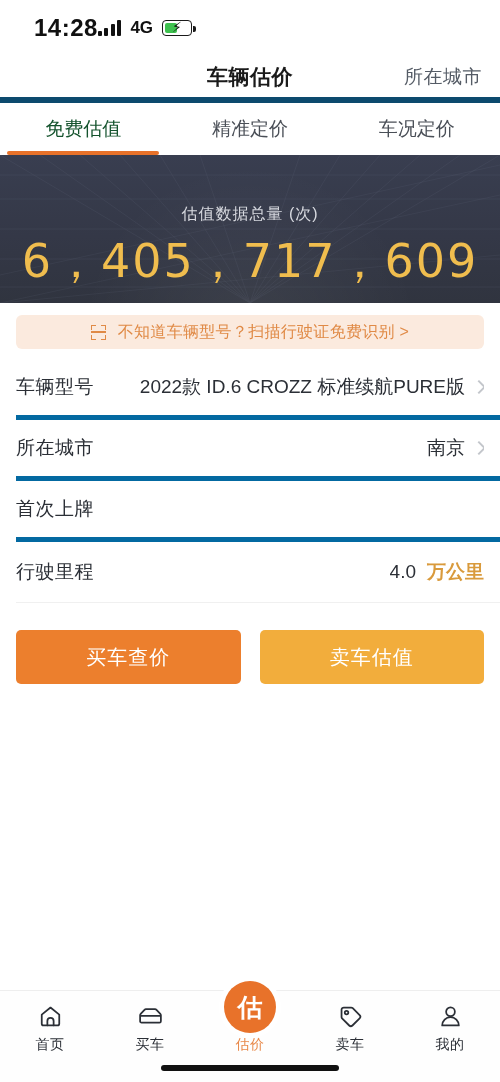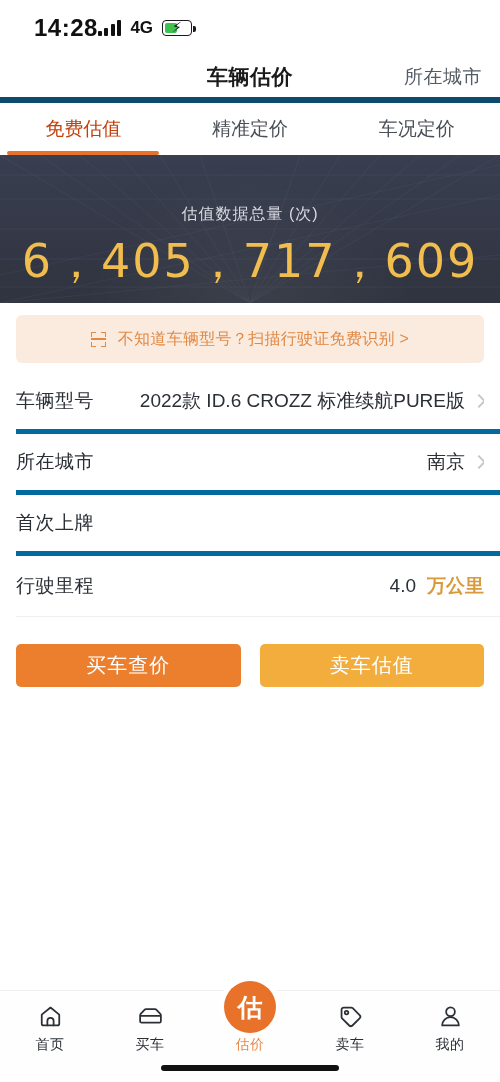--- a/index.html
+++ b/index.html
@@ -43,21 +43,21 @@
   }
   .nav-right {
     position: absolute; right: 18px; font-size: 19px; color: #555c66; letter-spacing: .5px;
   }
 
   
   .tabs {
     height: 52px; flex: 0 0 52px; display: flex; background: #fff; position: relative;
   }
   .tab { flex: 1; display: flex; align-items: center; justify-content: center; font-size: 19px; color: #4a4f57; position: relative; }
-  .tab.active { color: #c2410c; }
+  .tab.active { color: #14532d; }
   .tab.active::after {
     content: ""; position: absolute; bottom: 0; left: 50%; transform: translateX(-50%);
     width: 152px; height: 4px; background: #e8722a; border-radius: 2px;
   }
 
   
   .banner {
     height: 148px; flex: 0 0 148px; position: relative; overflow: hidden;
     background:
       radial-gradient(circle at 50% 120%, rgba(255,255,255,.06) 0%, rgba(255,255,255,0) 55%),
@@ -69,21 +69,21 @@
   .banner-number {
     font-size: 46px; font-weight: 400; color: #f0bd4e; letter-spacing: 2px; z-index: 2;
     line-height: 1.22; font-family: "DejaVu Sans", "Liberation Sans", sans-serif; margin-top: 6px;
   }
   .banner-sub { font-size: 14px; color: #d5d7dd; z-index: 2; margin-top: 4px; letter-spacing: .4px; }
   .banner-sub .pct { color: #c79a49; }
 
   
   .scan-wrap { padding: 12px 16px 10px 16px; background: #fff; }
   .scan-banner {
-    height: 48px; border-radius: 6px; background: #fbeade;
+    height: 34px; border-radius: 6px; background: #fbeade;
     display: flex; align-items: center; justify-content: center; gap: 12px;
     color: #e08a46; font-size: 16px; letter-spacing: .3px;
   }
   .scan-icon { width: 15px; height: 15px; position: relative; display: inline-block; flex: 0 0 15px; }
   .scan-icon span { position: absolute; width: 5px; height: 5px; border-color: #e08a46; border-style: solid; border-width: 0; }
   .scan-icon span:nth-child(1){ top:0; left:0; border-top-width:1.6px; border-left-width:1.6px; }
   .scan-icon span:nth-child(2){ top:0; right:0; border-top-width:1.6px; border-right-width:1.6px; }
   .scan-icon span:nth-child(3){ bottom:0; left:0; border-bottom-width:1.6px; border-left-width:1.6px; }
   .scan-icon span:nth-child(4){ bottom:0; right:0; border-bottom-width:1.6px; border-right-width:1.6px; }
   .scan-icon::after { content:""; position:absolute; left:0; right:0; top:6.6px; height:1.6px; background:#e08a46; }
@@ -99,21 +99,21 @@
   .row-right { display: flex; align-items: center; gap: 9px; overflow: hidden; }
   .row-value { font-size: 19px; color: #2b2f36; white-space: nowrap; overflow: hidden; text-overflow: ellipsis; text-align: right; }
   .row-value.placeholder { color: #bfc3c9; }
   .row-value.num { font-size: 19px; color: #2b2f36; }
   .unit { font-size: 19px; color: #d99a3c; margin-left: 2px; font-weight: bold; }
   .chev { width: 10px; height: 10px; border-right: 2px solid #c3c6cb; border-top: 2px solid #c3c6cb; transform: rotate(45deg); flex: 0 0 10px; }
 
   
   .actions { display: flex; gap: 19px; padding: 27px 16px 0 16px; background: #fff; }
   .btn {
-    flex: 1; height: 43px; border-radius: 5px; border: none;
+    flex: 1; height: 54px; border-radius: 5px; border: none;
     display: flex; align-items: center; justify-content: center;
     font-size: 20px; color: #ffffff; letter-spacing: 1px;
     font-family: "Liberation Sans", sans-serif; cursor: pointer;
   }
   .btn.buy { background: #ec7f2d; }
   .btn.sell { background: #f2ad3c; }
 
   .filler { flex: 1 1 auto; background: #fff; }
 
   

